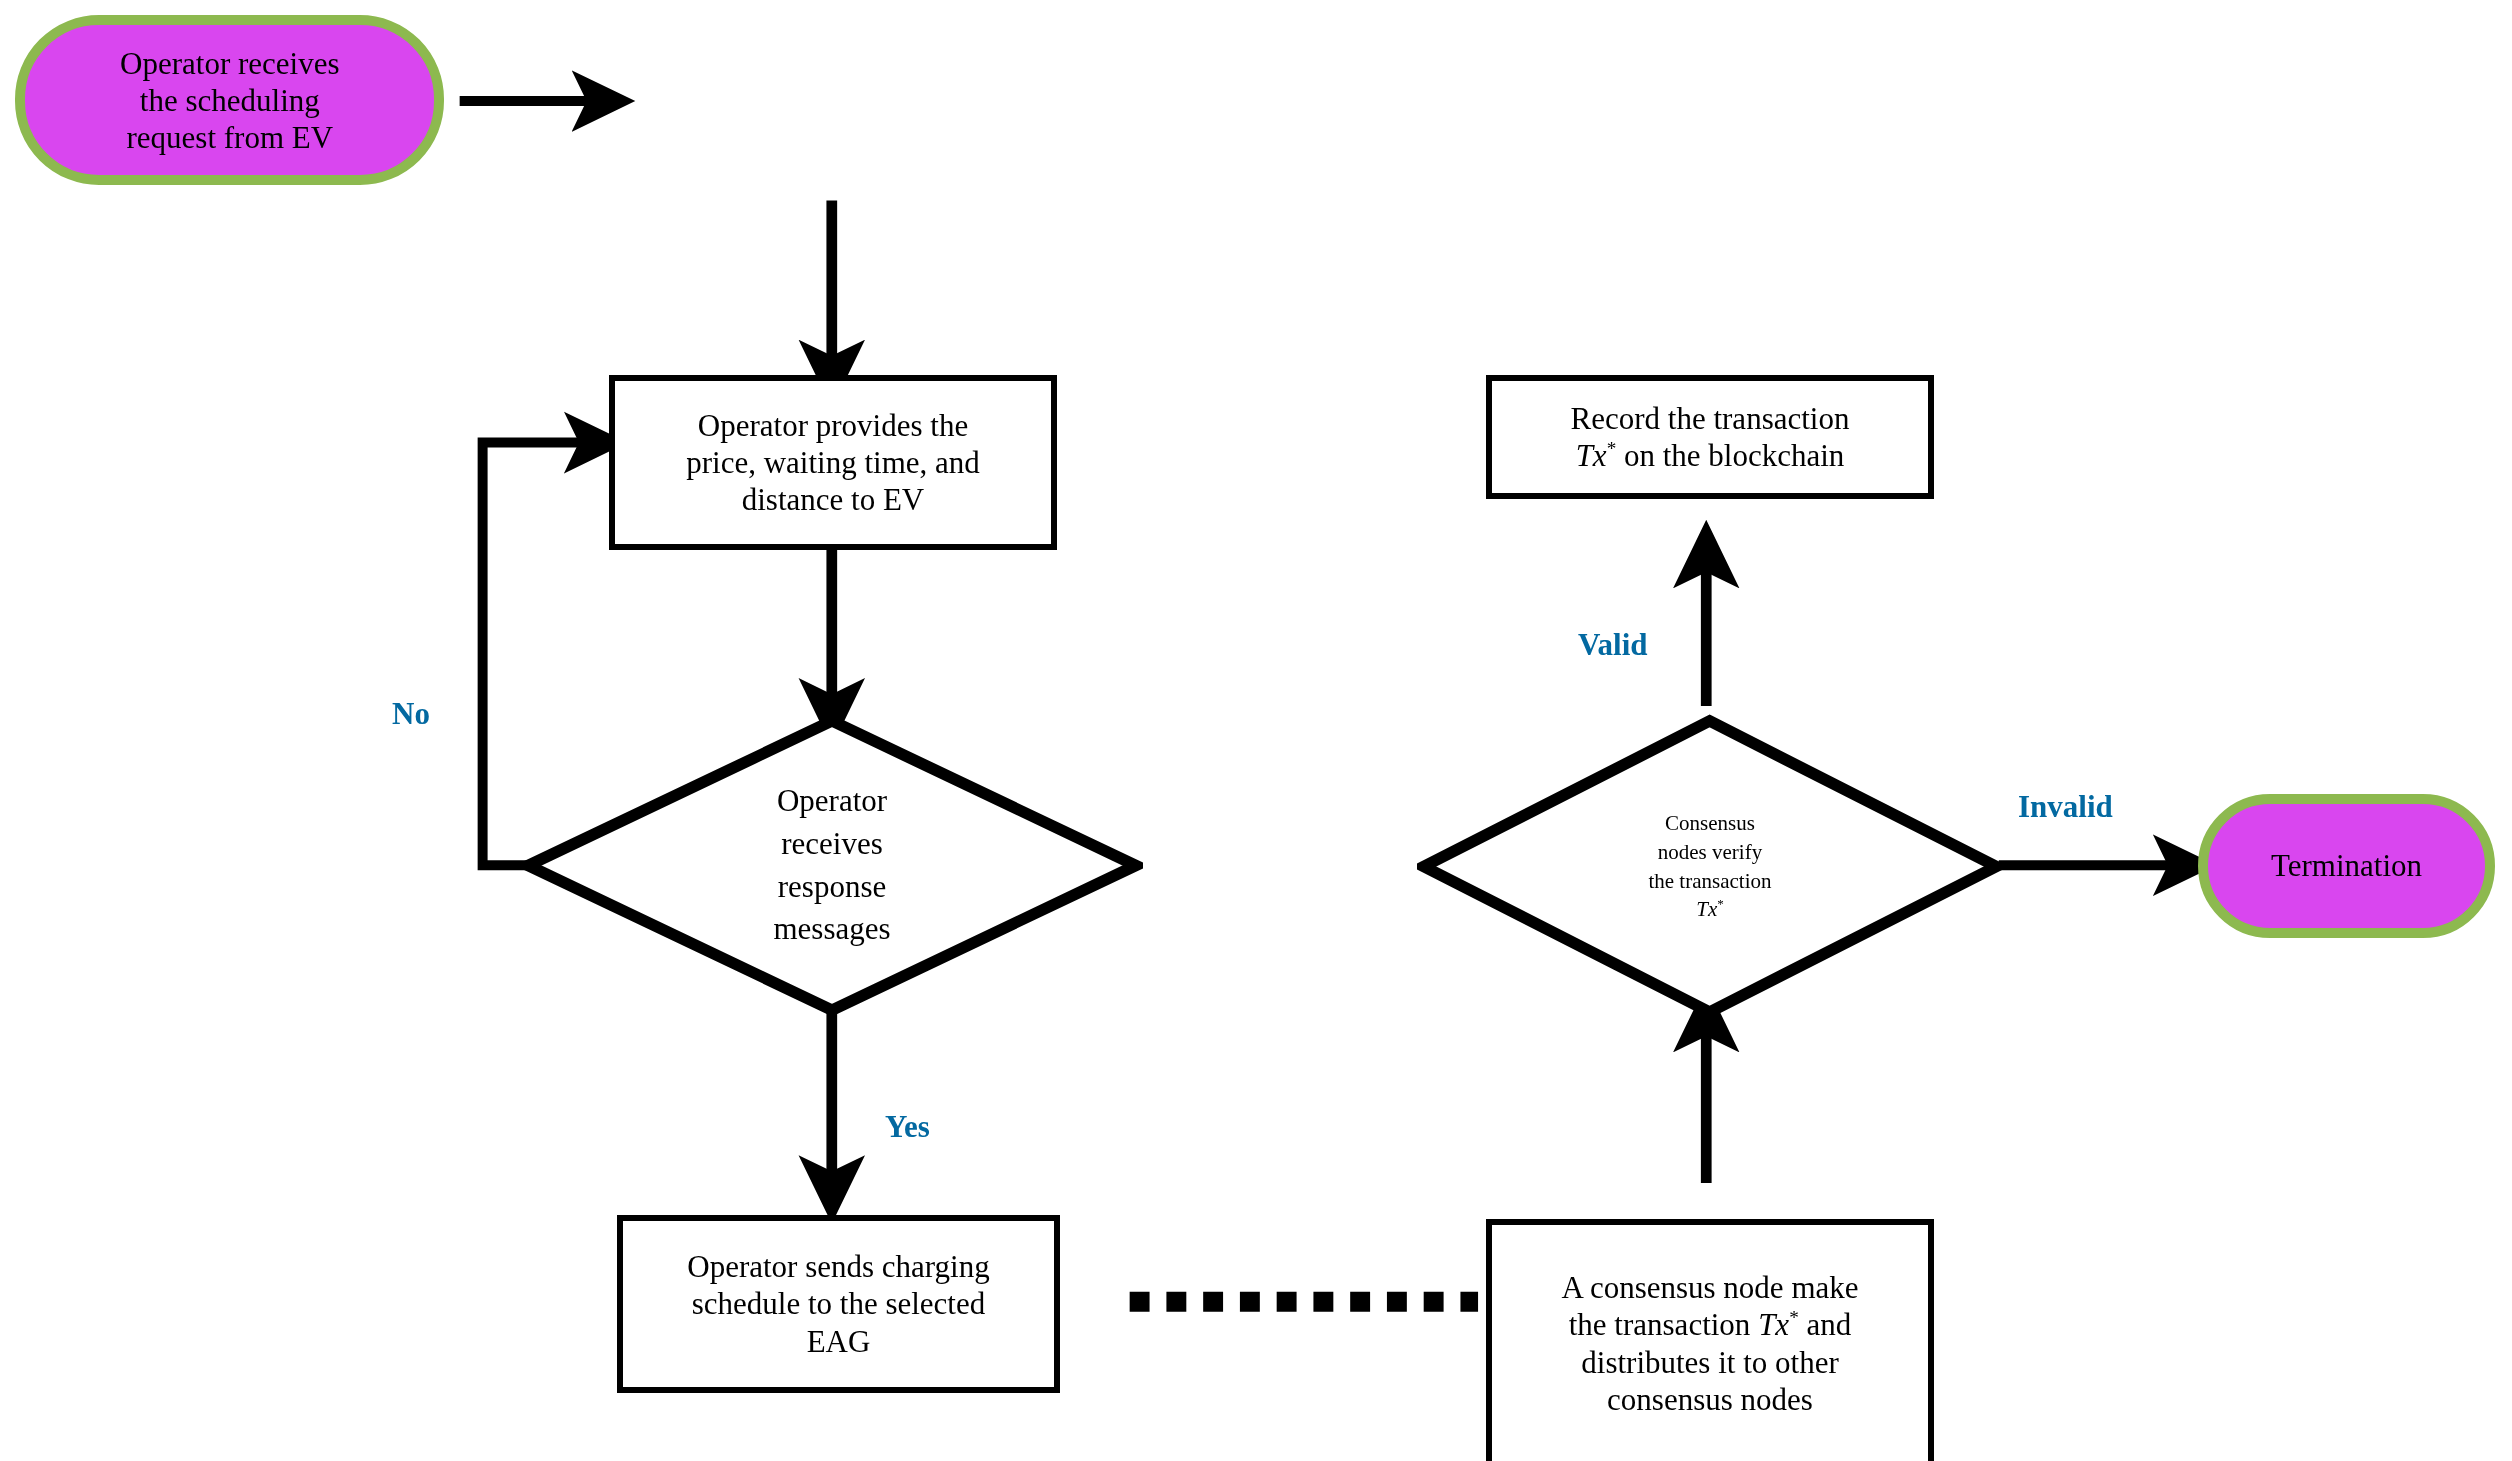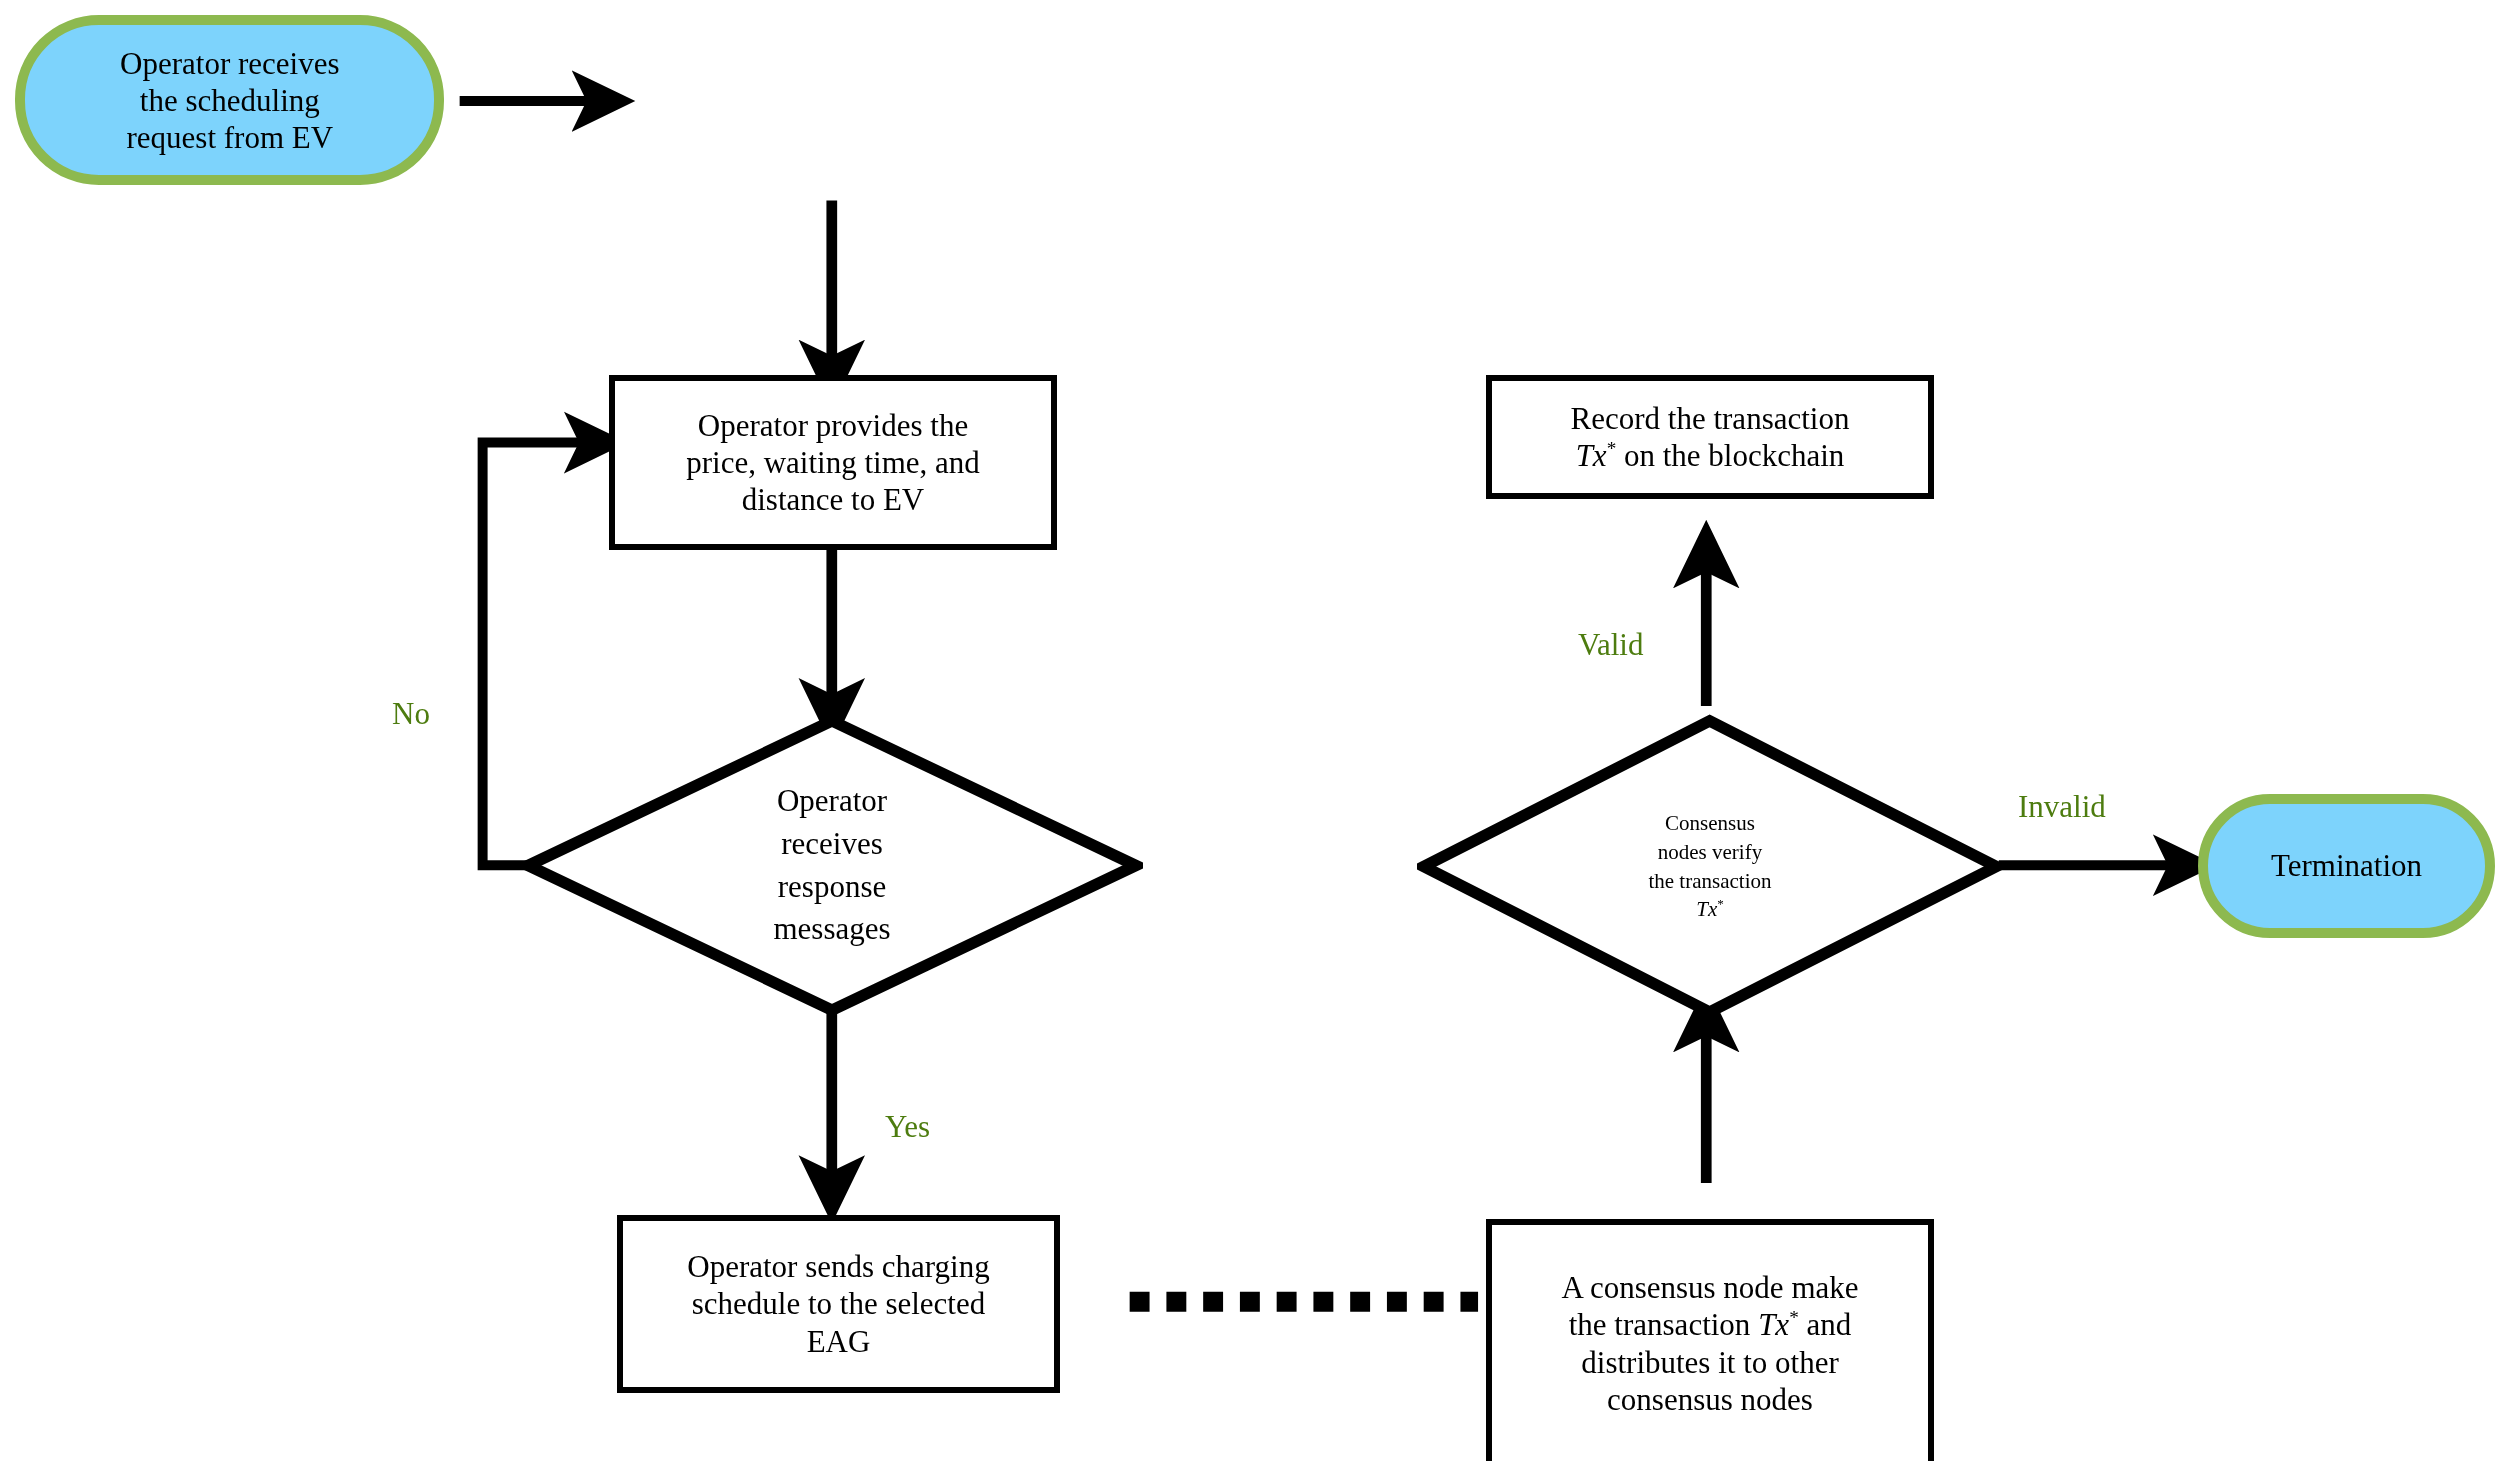--- a/index.html
+++ b/index.html
@@ -4,33 +4,33 @@
 <title>Flowchart</title>
 <style>
   html,body{margin:0;padding:0;background:#ffffff;}
   body{font-family:"Liberation Serif","DejaVu Serif",serif;}
   #stage{position:relative;width:2512px;height:1461px;background:#fff;overflow:hidden;}
 
   .node{position:absolute;box-sizing:border-box;display:flex;align-items:center;justify-content:center;text-align:center;color:#000;}
   .node .txt{padding:0 7.7px;line-height:1.20;}
 
   
-  .terminal{border:10.7px solid #8DB94F;border-radius:84px;background:#7dd3fc;}
+  .terminal{border:10.7px solid #8DB94F;border-radius:84px;background:#d946ef;}
   
   .process{border:6.9px solid #000000;background:#fff;}
 
   
   .diamond{position:absolute;}
   .diamond svg{position:absolute;left:0;top:0;}
   .diamond .dtxt{position:absolute;left:0;top:0;width:100%;height:100%;
                  display:flex;align-items:center;justify-content:center;text-align:center;
                  line-height:1.38;color:#000;}
 
   .edge{position:absolute;left:0;top:0;width:2512px;height:1461px;pointer-events:none;}
-  .lbl{position:absolute;color:#4d7c0f;white-space:nowrap;}
+  .lbl{position:absolute;color:#0369a1;white-space:nowrap;font-weight:bold;}
 
   .it{font-style:italic;}
   .sup{font-size:0.62em;vertical-align:super;line-height:0;font-style:normal;}
 </style>
 </head>
 <body>
 
 <div id="stage">
 
   <svg class="edge" viewBox="0 0 3280 1908" xmlns="http://www.w3.org/2000/svg">

